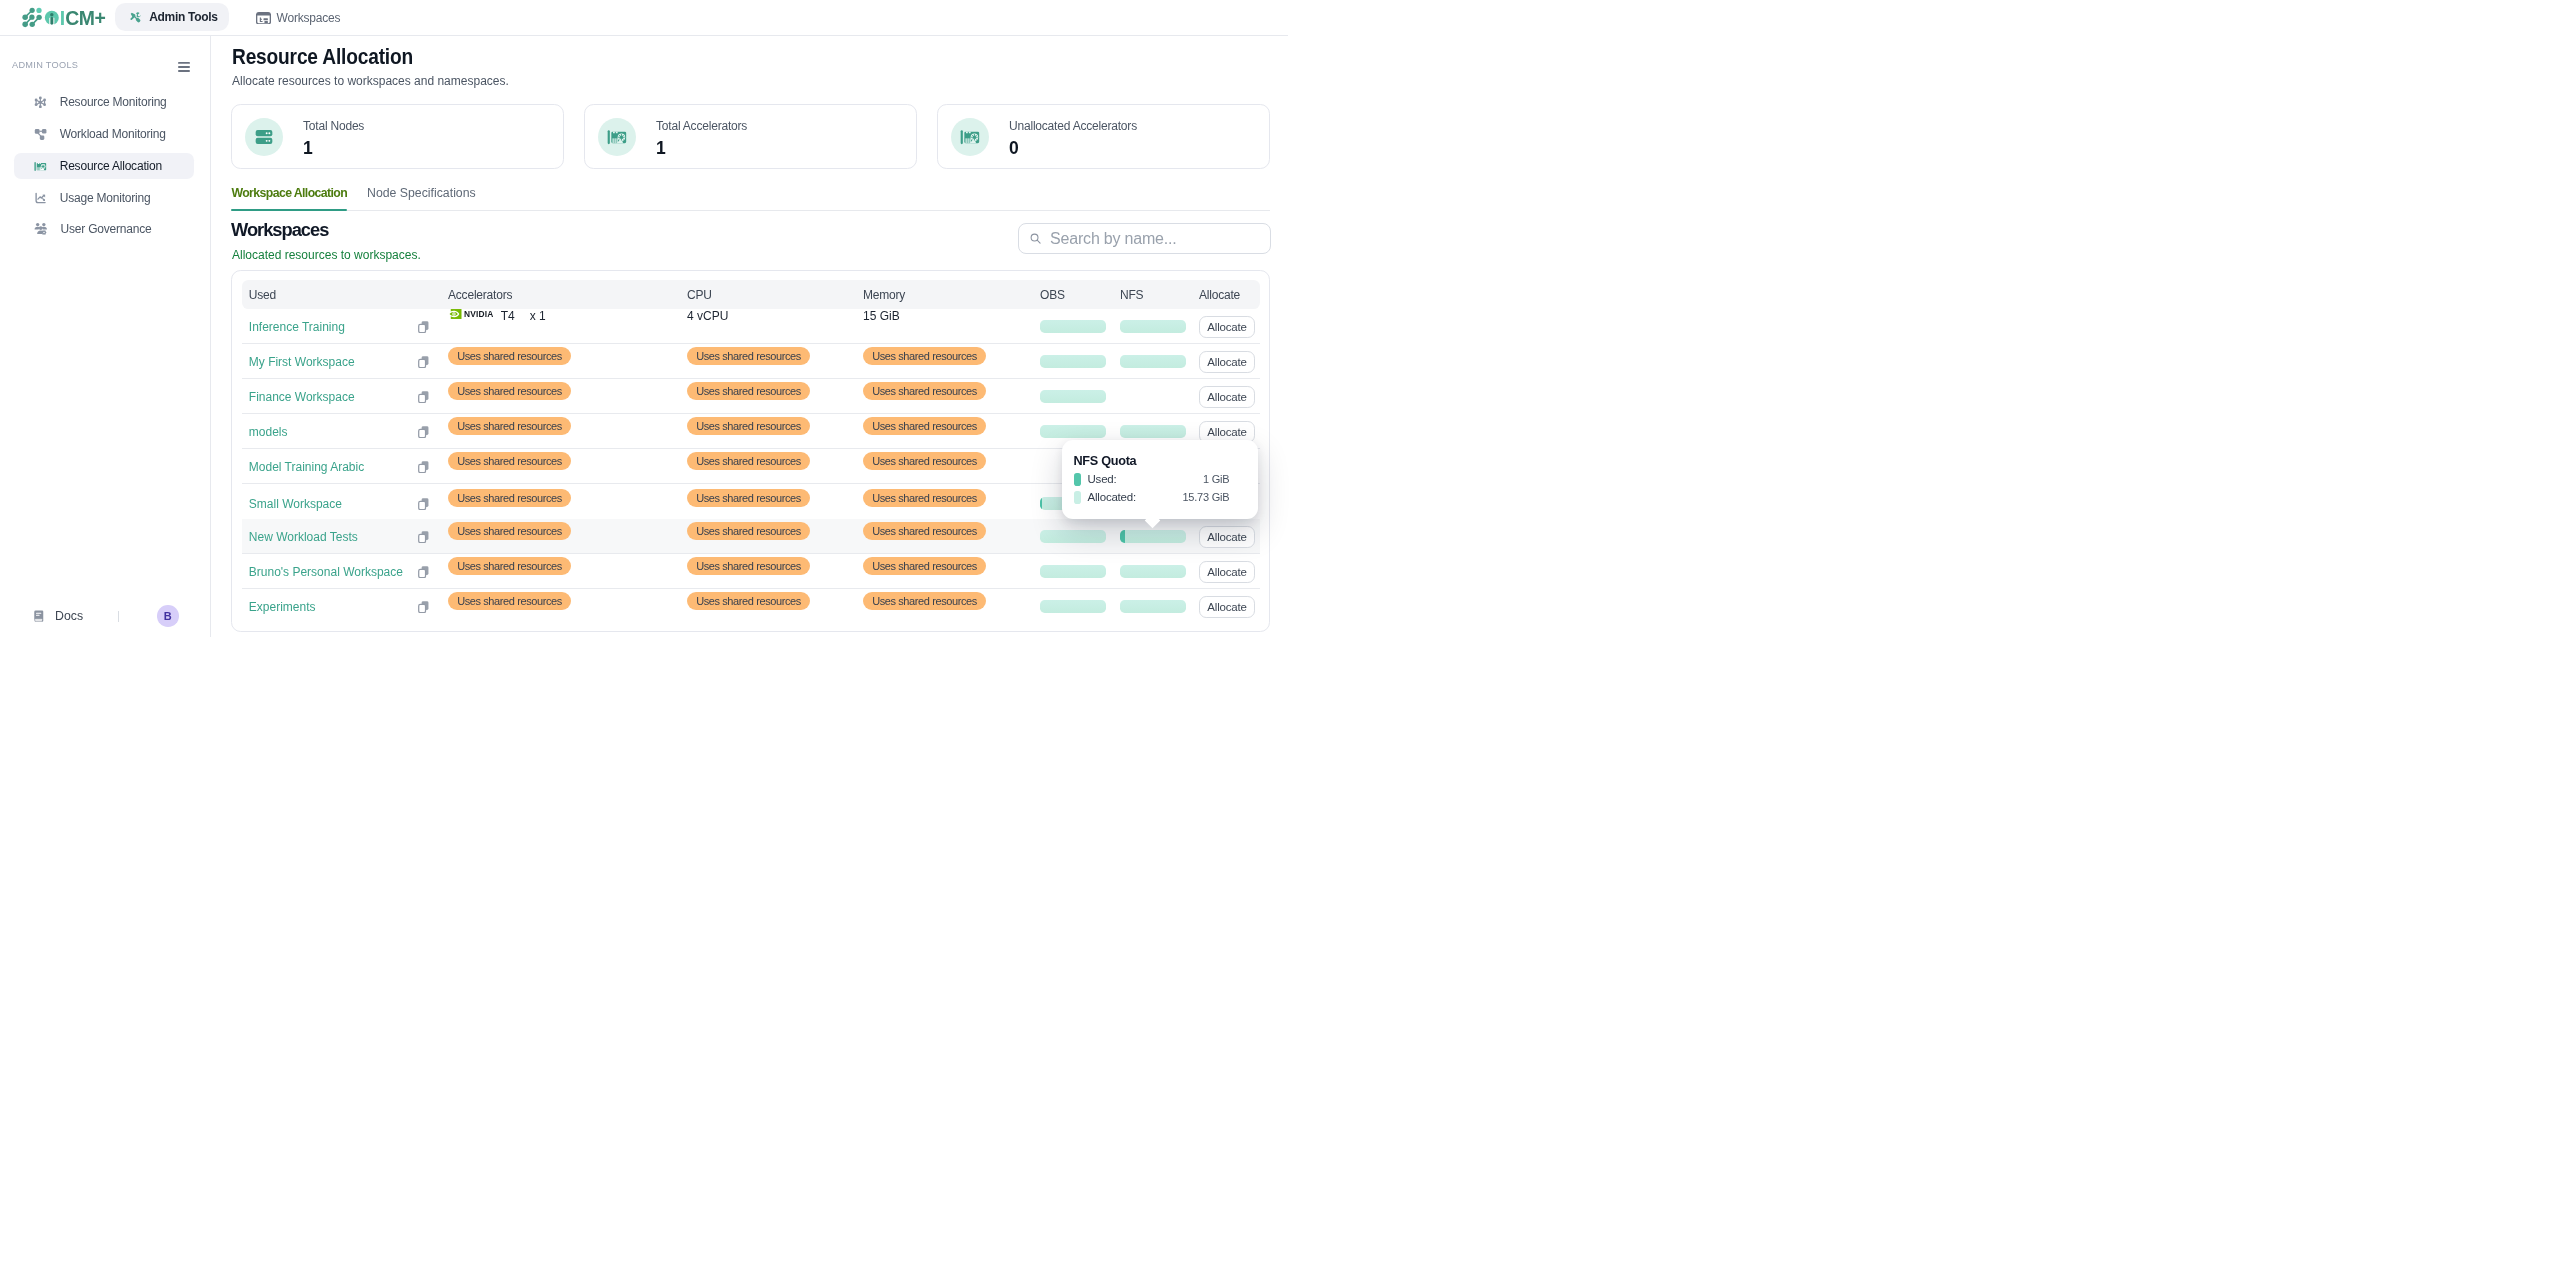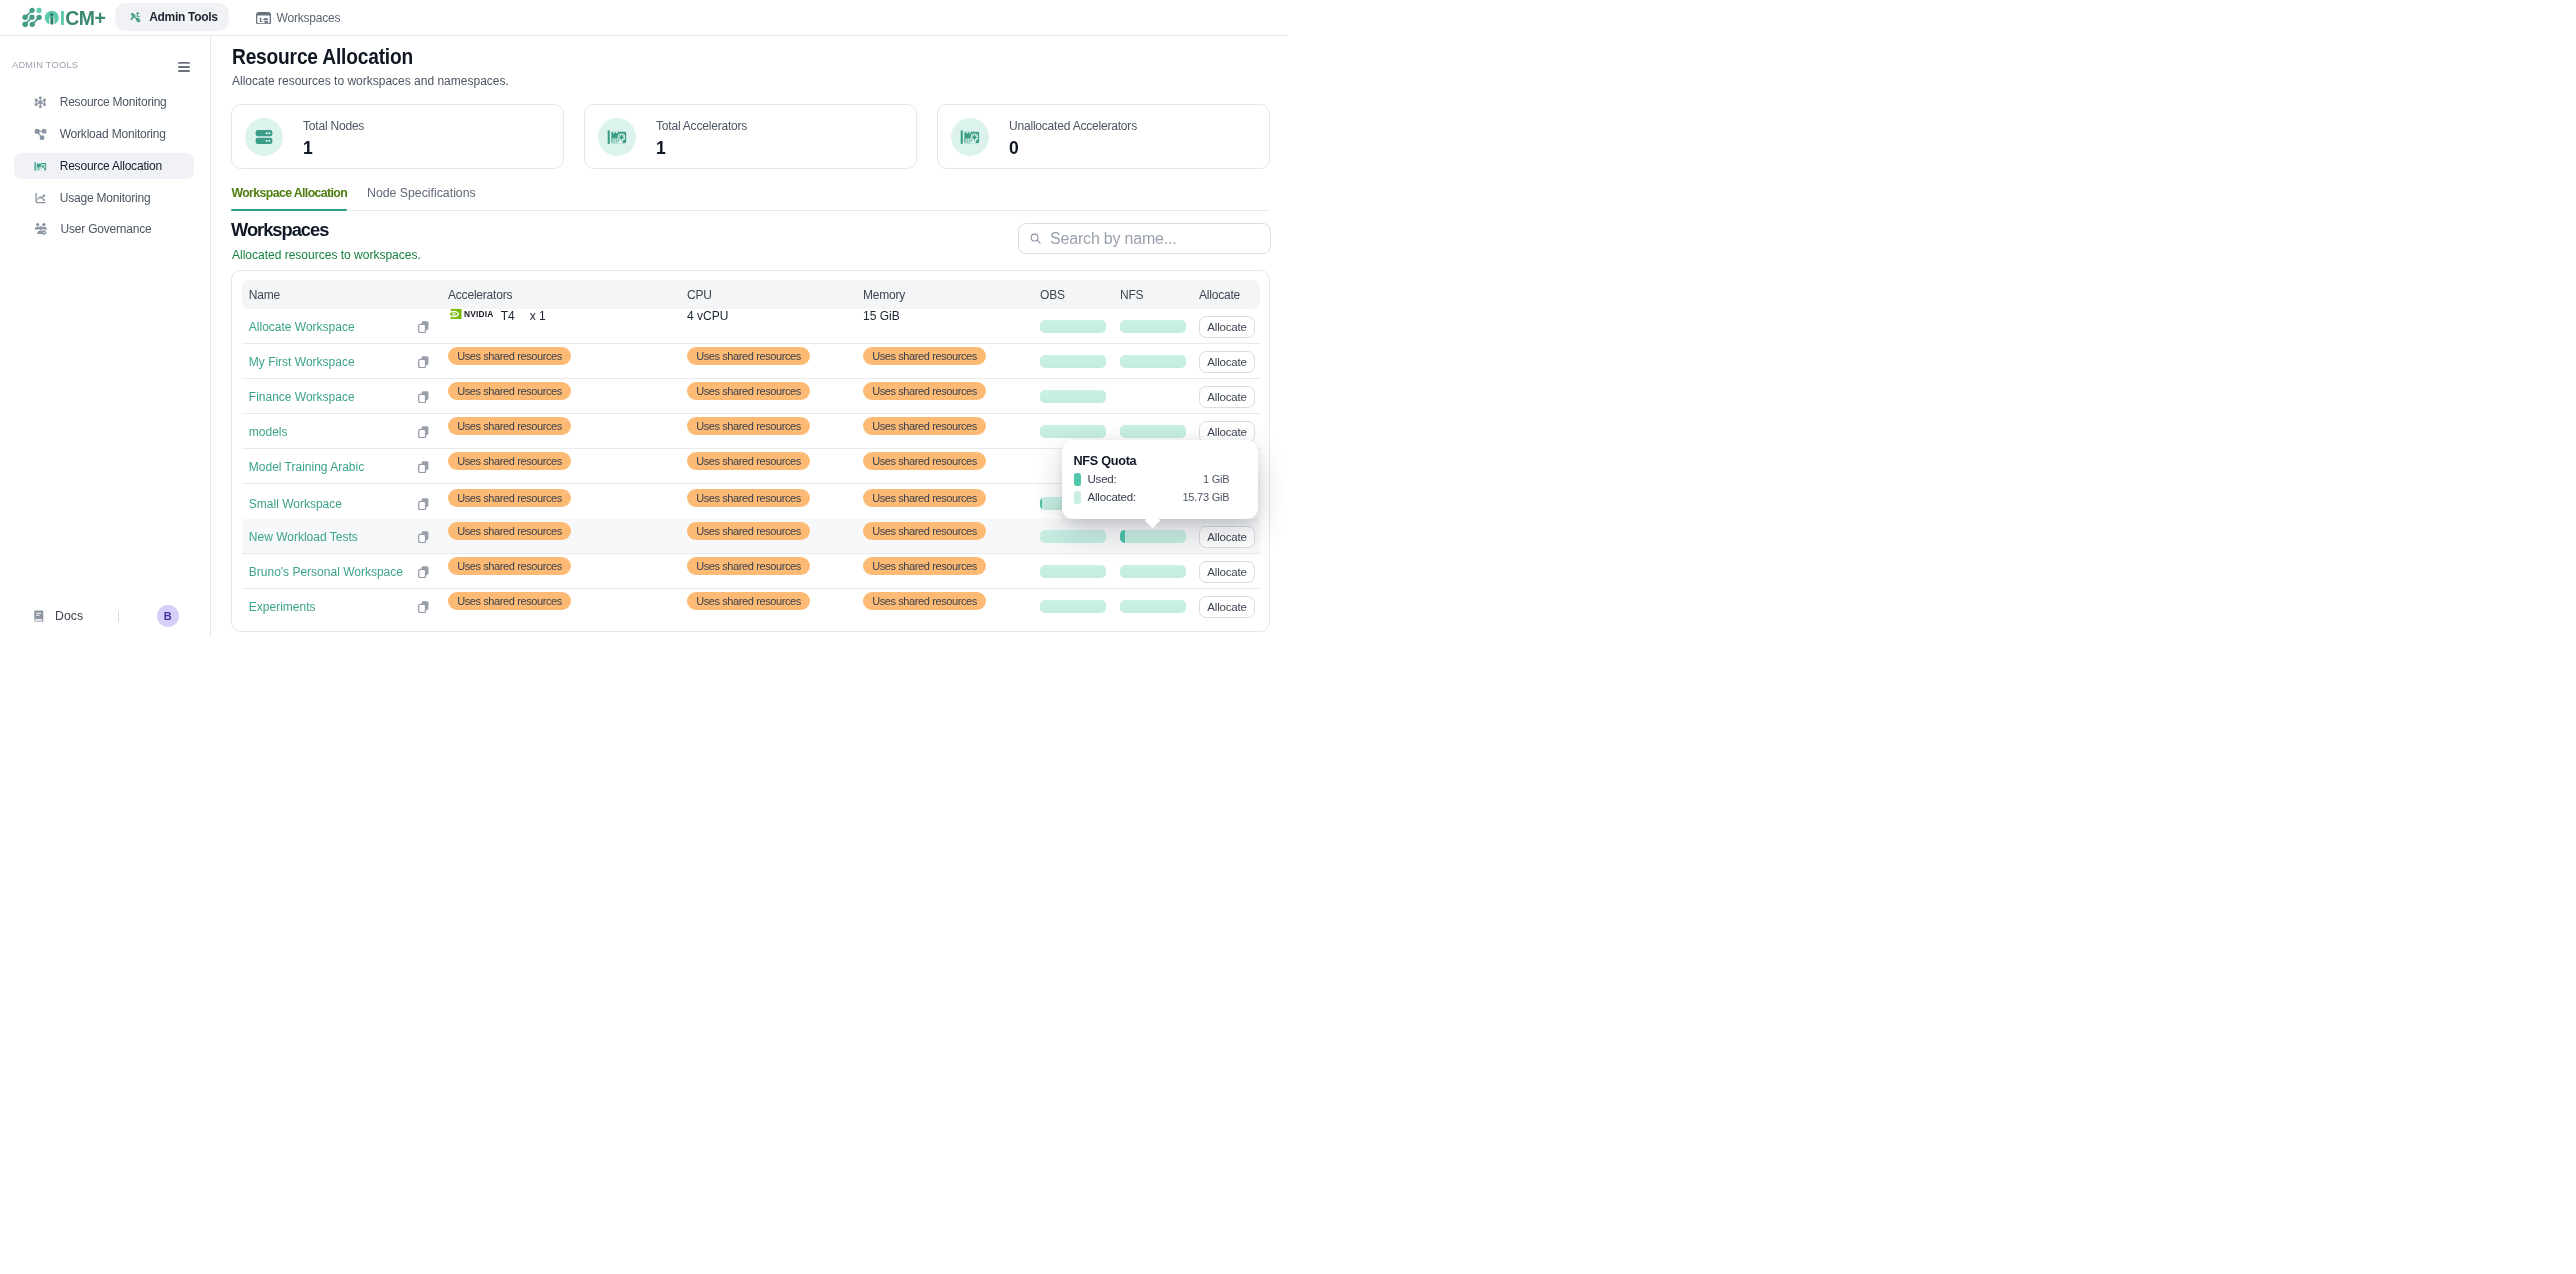--- a/index.html
+++ b/index.html
@@ -317,32 +317,32 @@
 <div id="search">
     <svg width="12.7" height="12.7" viewBox="0 0 24 24">
       <circle cx="10.5" cy="10.5" r="6.5" fill="none" stroke="#8b93a0" stroke-width="2"></circle>
       <line x1="15.5" y1="15.5" x2="21" y2="21" stroke="#8b93a0" stroke-width="2" stroke-linecap="round"></line>
     </svg>
     <span>Search by name...</span>
   </div>
 
 <div id="tcard"></div>
 <div id="thead">
-  <div class="hc" style="left:6.8px">Name</div>
+  <div class="hc" style="left:6.8px">Used</div>
   <div class="hc" style="left:206px">Accelerators</div>
   <div class="hc" style="left:445px">CPU</div>
   <div class="hc" style="left:621px">Memory</div>
   <div class="hc" style="left:798px">OBS</div>
   <div class="hc" style="left:878px">NFS</div>
   <div class="hc" style="left:957px">Allocate</div>
 </div>
 
 <div id="rows">
 <div class="row" style="top:309px">
-      <div class="name">Allocate Workspace</div>
+      <div class="name">Inference Training</div>
       <svg class="cpy" width="11" height="12.3" viewBox="0 0 14 15.5">
 <rect x="4.6" y="0.4" width="8.7" height="10.9" rx="1.9" fill="#99a0ab"></rect>
 <rect x="0.9" y="4.3" width="8.7" height="10.4" rx="1.9" fill="#ffffff" stroke="#949ba7" stroke-width="1.6"></rect>
 </svg>
       <div class="cell" style="left:206px">
         <svg width="13.5" height="10" viewBox="0 0 34 25" style="vertical-align:-1.2px">
 <rect x="7" y="0" width="27" height="25" fill="#76b900"></rect>
 <path d="M0 12.5 C4 5.5 11 3.5 17 4.5 C23 5.5 27 9 28.5 12.5 C27 16.5 22 20.5 16 20.5 C9 20.5 3 17 0 12.5 Z" fill="#ffffff"></path>
 <path d="M4 12.5 C7 8 12 6.5 16.5 7.5 C21 8.5 23.5 10.5 24.5 12.5 C23.5 15 19.5 17.5 15.5 17.5 C10.5 17.5 6 15.5 4 12.5 Z" fill="#76b900"></path>
 <circle cx="15" cy="12.5" r="4.2" fill="#ffffff"></circle>

